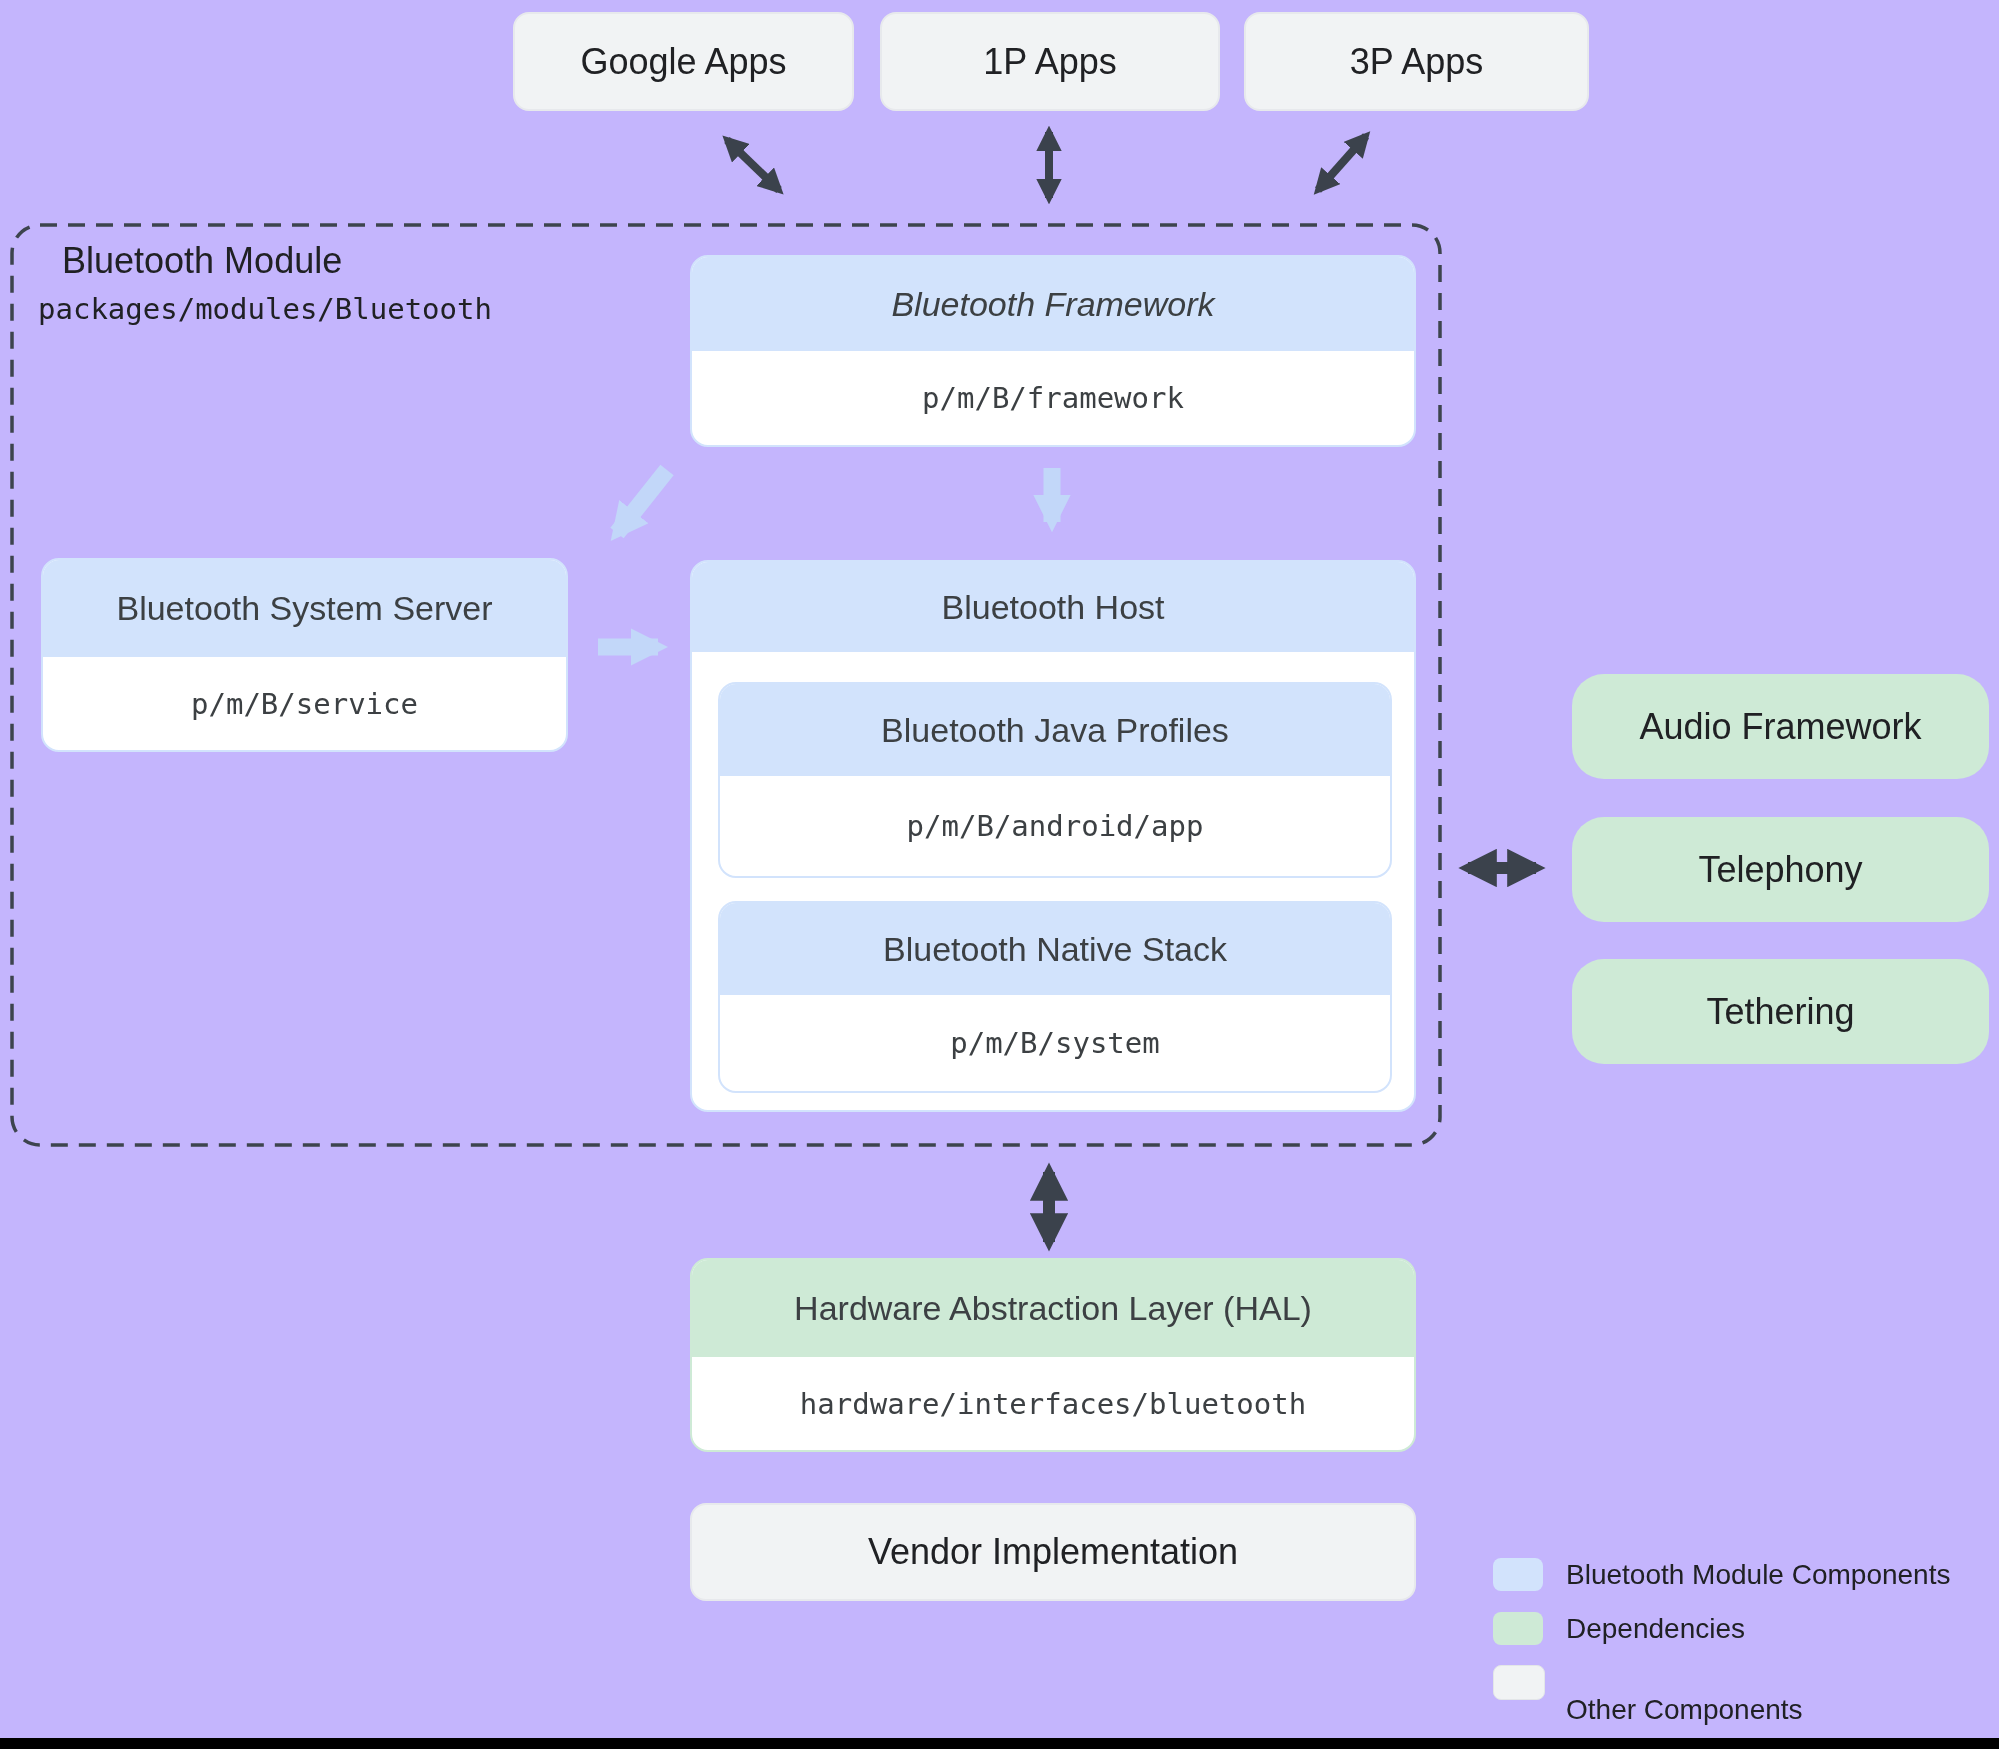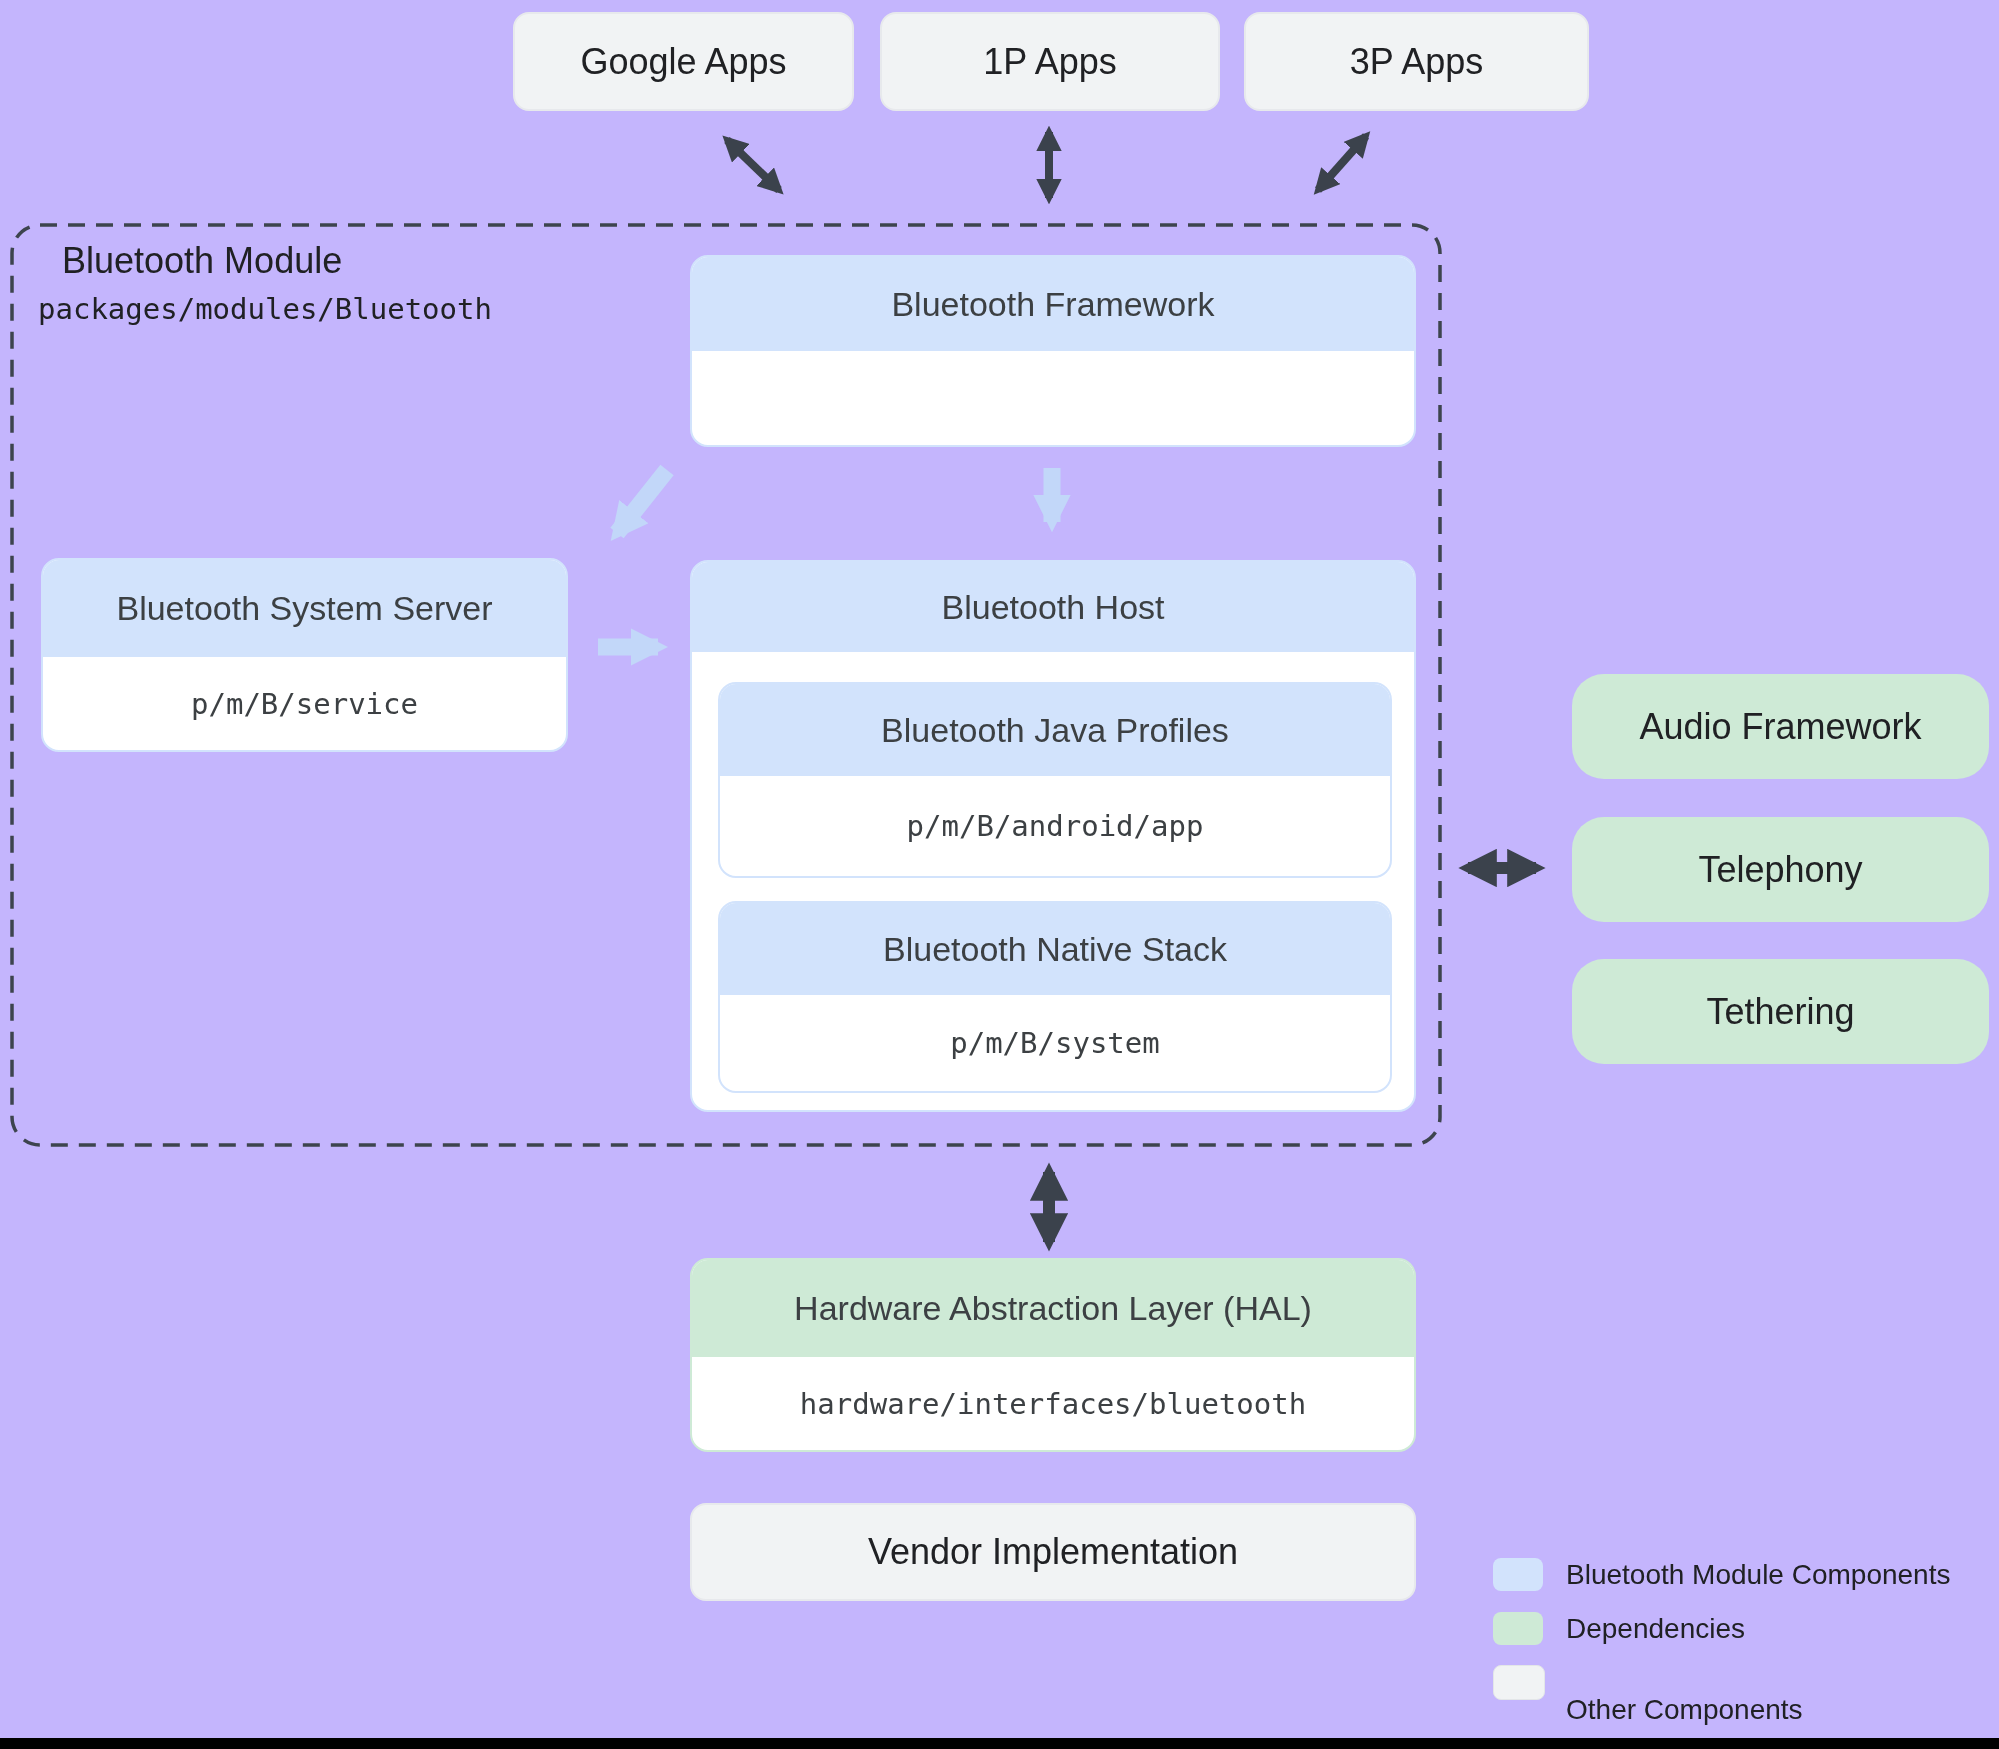--- a/index.html
+++ b/index.html
@@ -39,21 +39,21 @@
     position:absolute;left:1572px;width:417px;height:105px;
     background:var(--dependency,#ceead6);border-radius:32px;
     display:flex;align-items:center;justify-content:center;
     font-size:36px;color:var(--label-text,#202124);
   }
   
   #app-google{left:513px;top:12px;width:337px;height:95px;}
   #app-1p{left:880px;top:12px;width:336px;height:95px;}
   #app-3p{left:1244px;top:12px;width:341px;height:95px;}
   #panel-framework{left:690px;top:255px;width:722px;height:188px;}
-  #panel-framework .hdr{height:94px;}
+  #panel-framework .hdr{height:94px;font-style:italic;}
   #panel-system-server{left:41px;top:558px;width:523px;height:190px;}
   #panel-system-server .hdr{height:97px;}
   #panel-host{left:690px;top:560px;width:722px;height:548px;}
   #panel-host .hdr{height:90px;}
   #panel-java-profiles{left:26px;top:120px;width:670px;height:192px;}
   #panel-java-profiles .hdr{height:92px;}
   #panel-native-stack{left:26px;top:339px;width:670px;height:188px;}
   #panel-native-stack .hdr{height:92px;}
   #dep-audio{top:674px;}
   #dep-telephony{top:817px;}
@@ -116,20 +116,21 @@
   </svg>
 
   <svg class="abs" id="module-boundary">
     <rect x="4" y="4" width="1428" height="920" rx="28" fill="none" stroke="#3d444e" stroke-width="3.5" stroke-dasharray="17 11"></rect>
   </svg>
   <div class="abs" id="module-title">Bluetooth Module</div>
   <div class="abs" id="module-subtitle">packages/modules/Bluetooth</div>
 
   <div class="panel" id="panel-framework">
     <div class="hdr">Bluetooth Framework</div>
+    <div class="body">p/m/B/framework</div>
   </div>
 
   <svg class="abs arrow-blue" style="left:580px;top:450px" width="130" height="110">
     <line x1="87" y1="20" x2="37" y2="83" stroke-width="17" marker-end="url(#mh-blue)"></line>
   </svg>
   <svg class="abs arrow-blue" style="left:1012px;top:448px" width="80" height="110">
     <line x1="40" y1="20" x2="40" y2="74" stroke-width="17" marker-end="url(#mh-blue)"></line>
   </svg>
   <svg class="abs arrow-blue" style="left:580px;top:612px" width="110" height="70">
     <line x1="18" y1="35" x2="78" y2="35" stroke-width="17" marker-end="url(#mh-blue)"></line>

